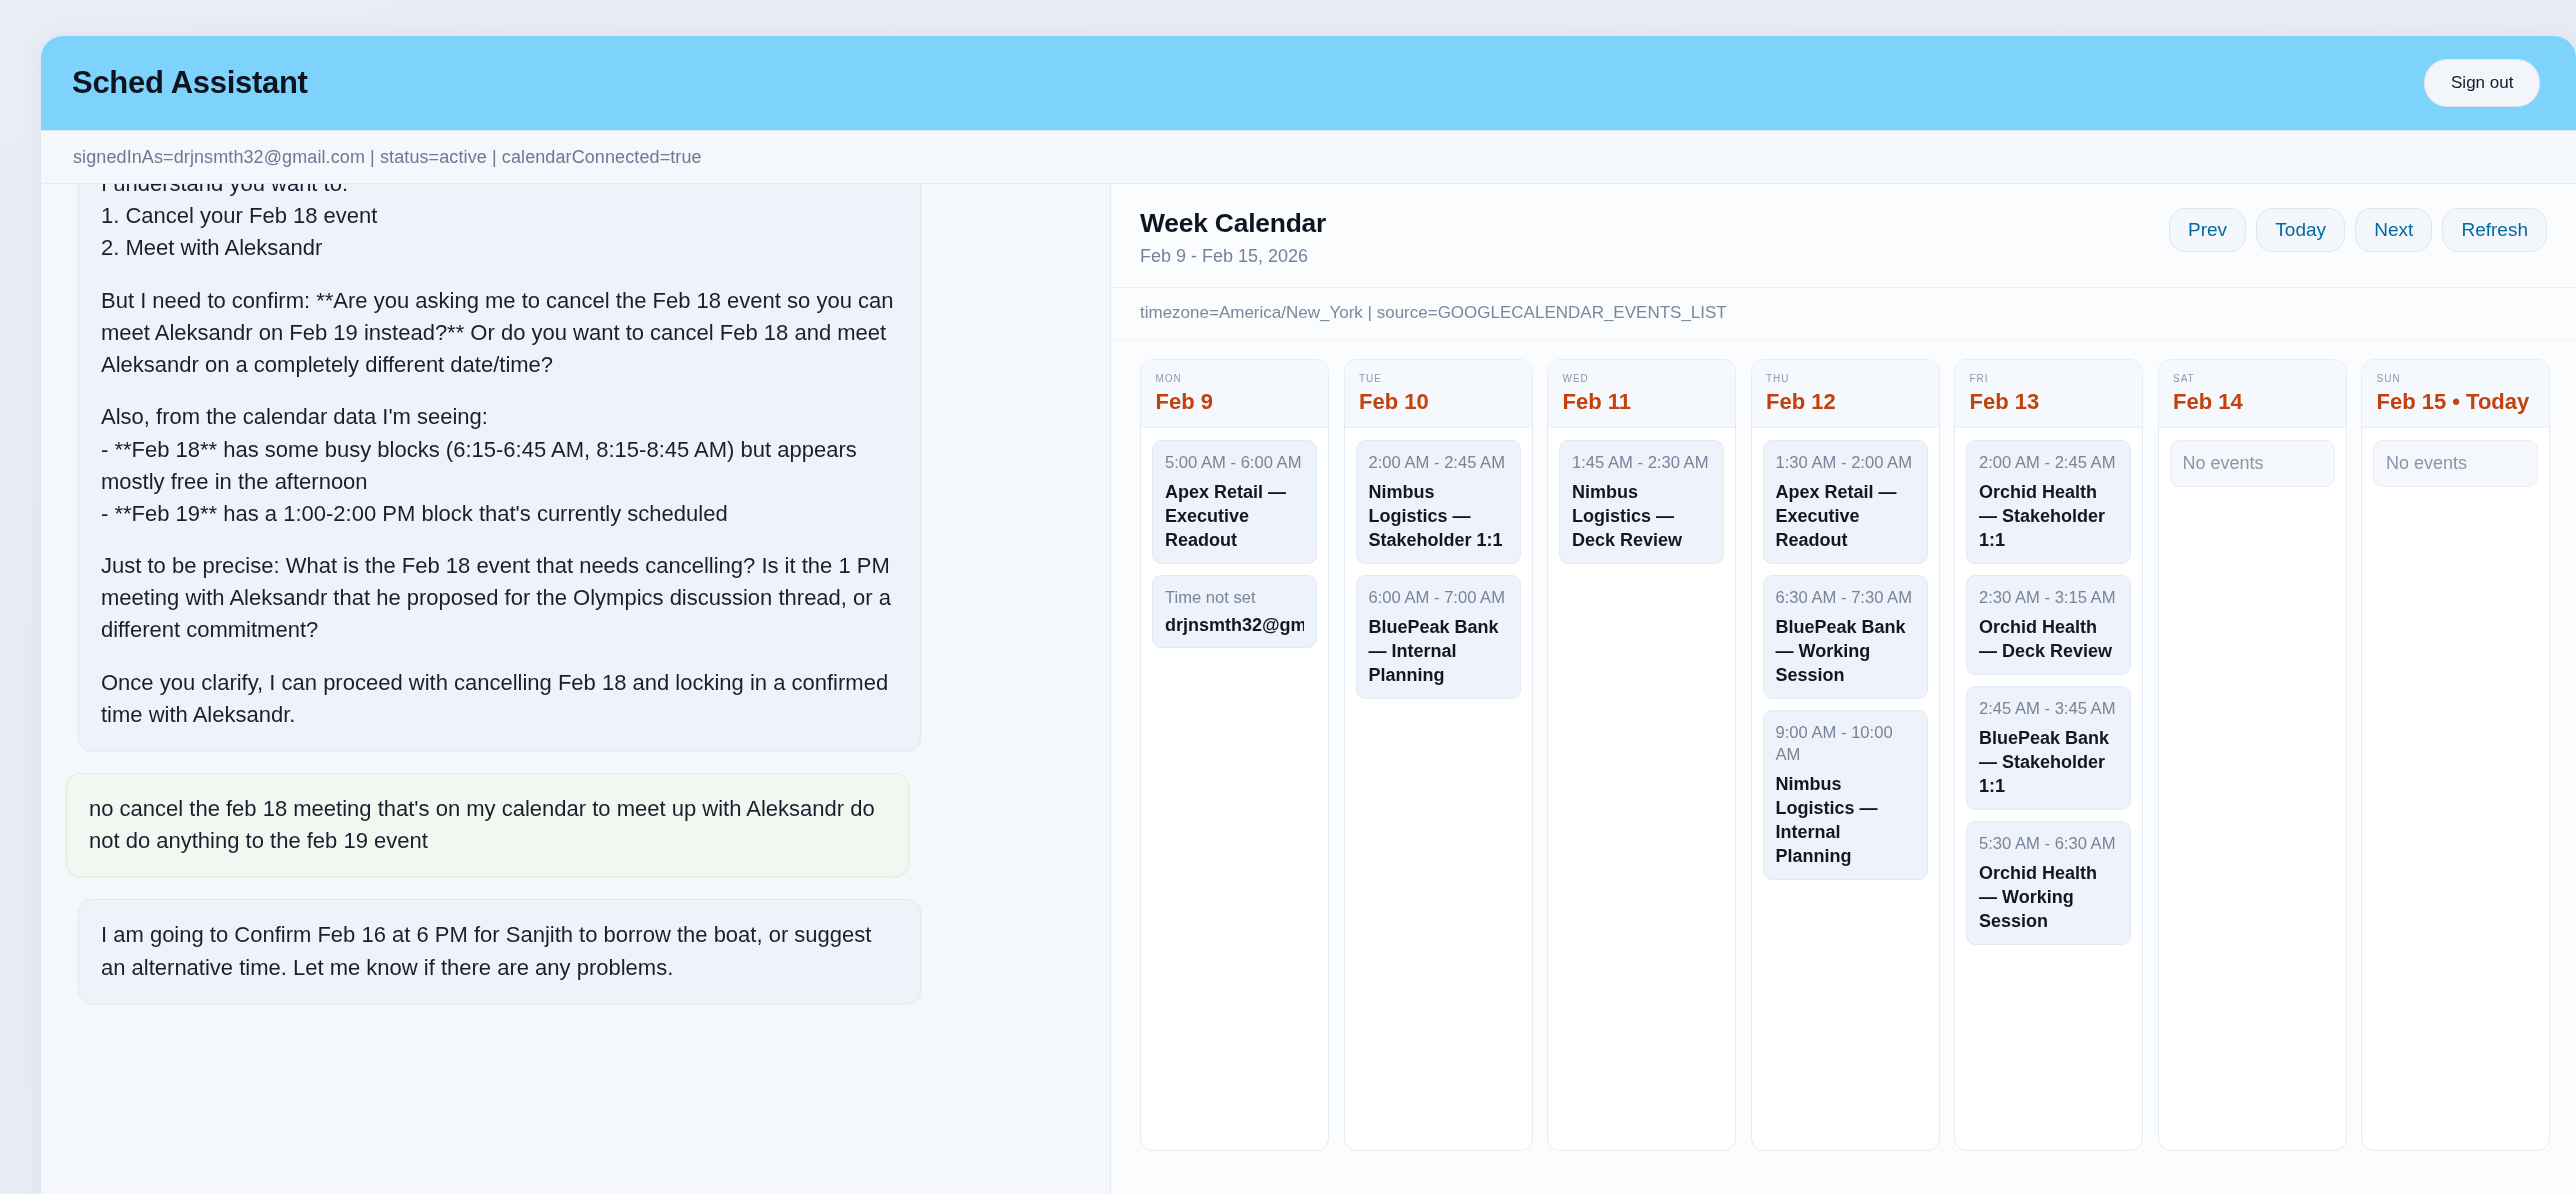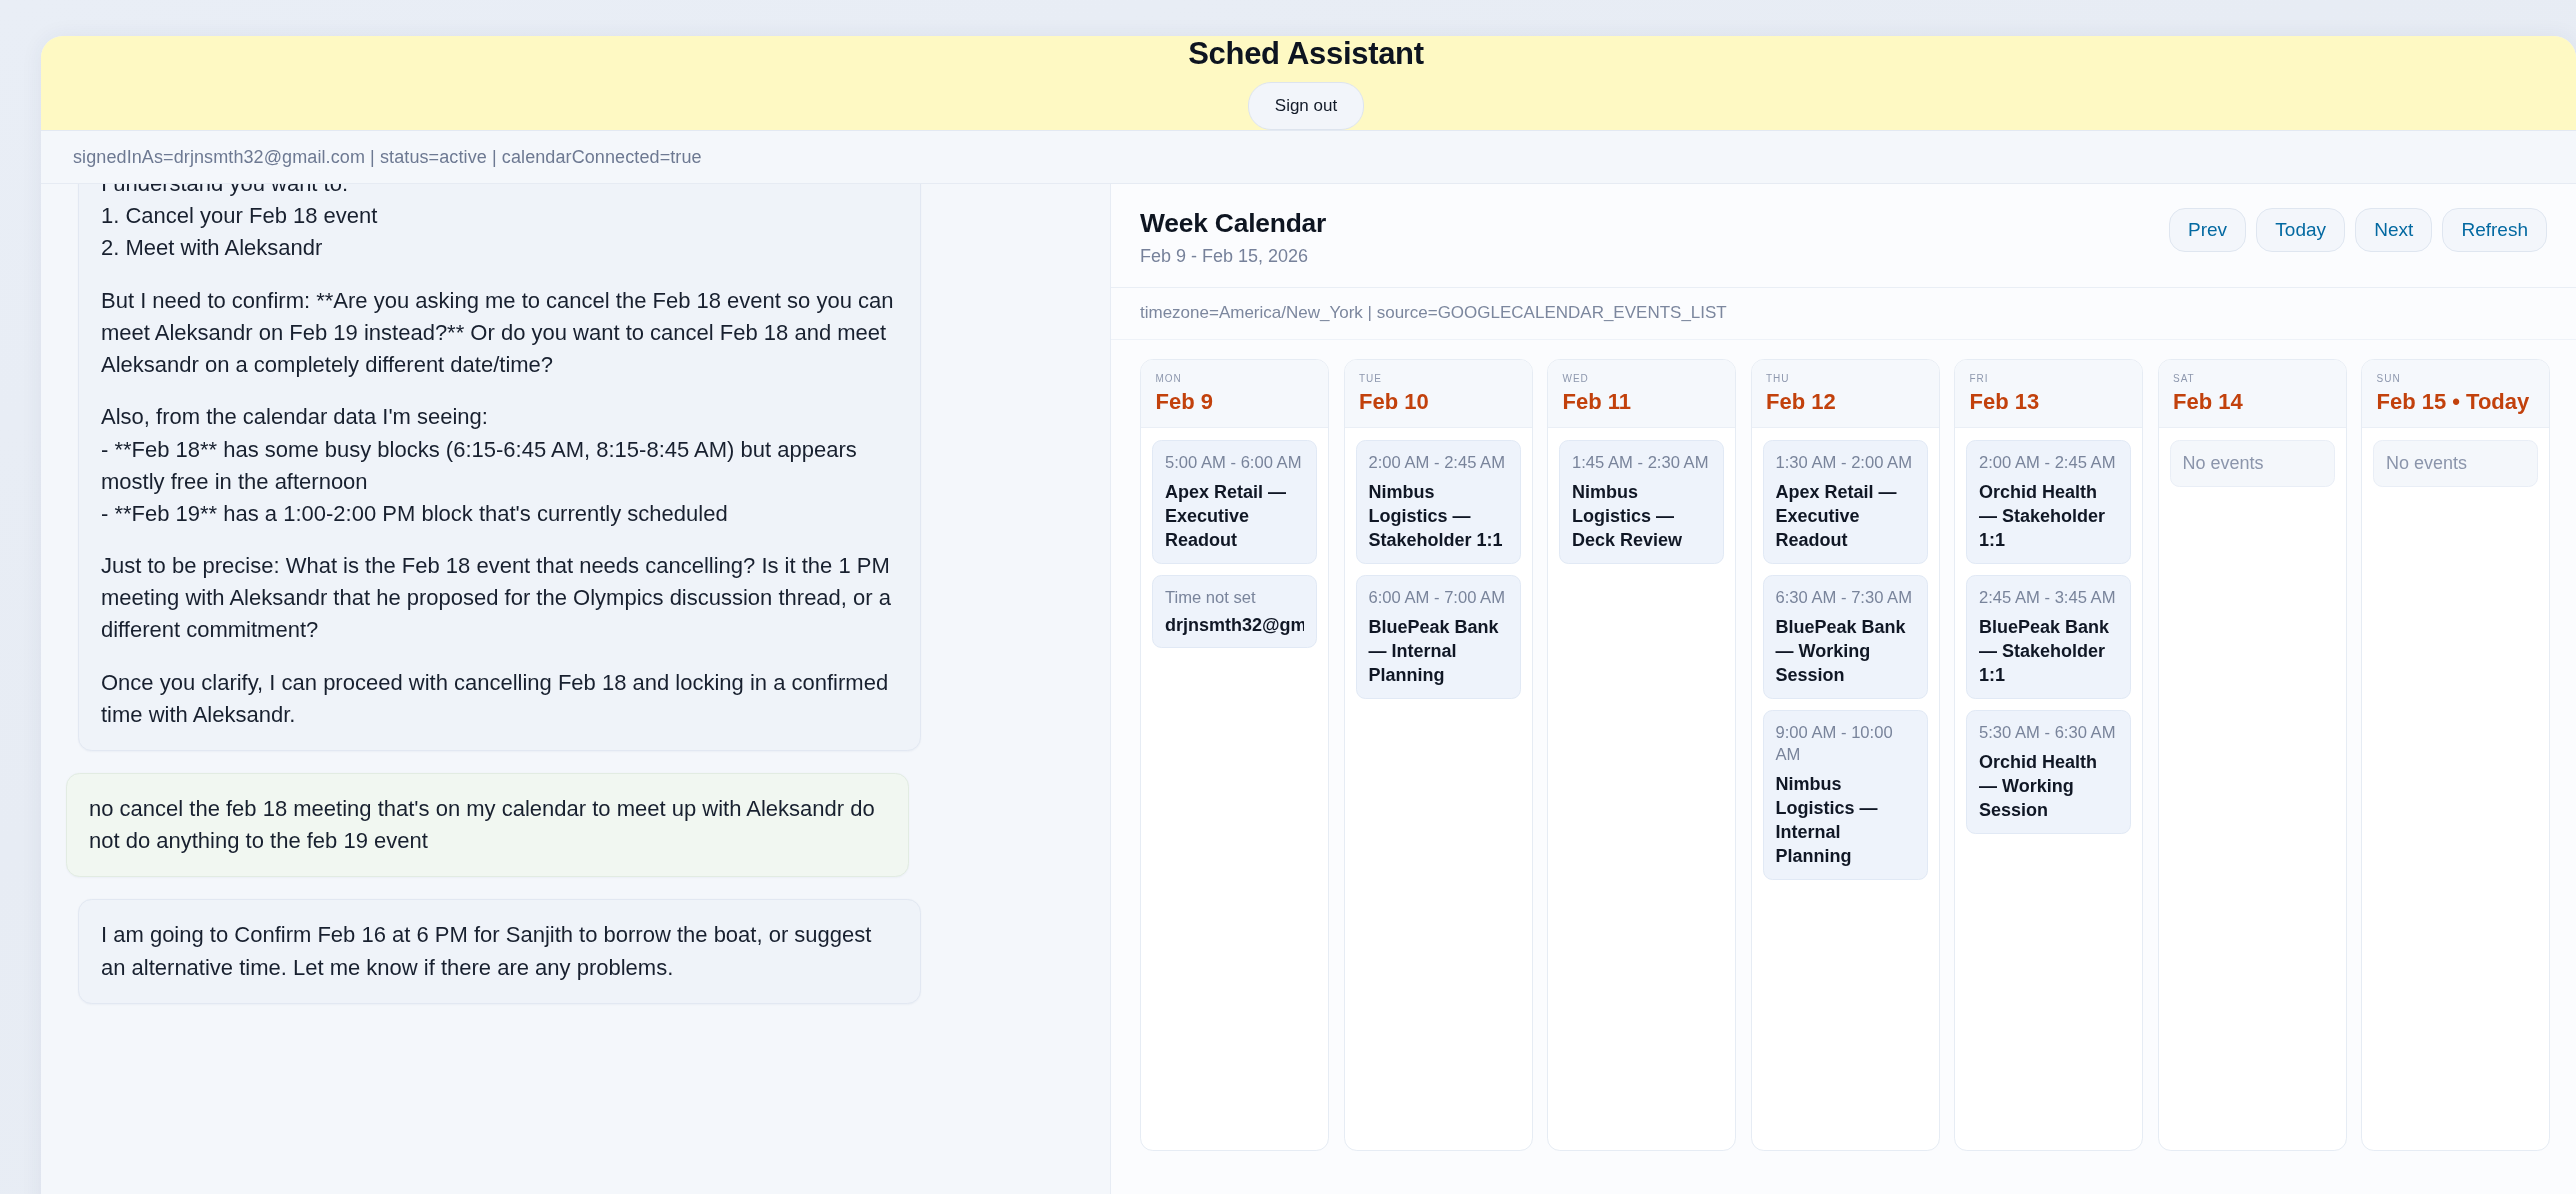--- a/index.html
+++ b/index.html
@@ -18,25 +18,24 @@
     left: 41px; top: 36px;
     width: 2535px; height: 1210px;
     background: #f4f7fb;
     border-radius: 22px 22px 0 0;
     box-shadow: 0 1.7px 22px rgba(40,60,100,0.07);
     overflow: hidden;
   }
   
   .app-header {
     height: 95px;
-    background: #fef9c3;
+    background: #7dd3fc;
     border-bottom: 0.9px solid #e3e9f2;
     display: flex; align-items: center; justify-content: space-between;
     padding: 0 36px 0 31px;
-    flex-direction: column;
   }
   .app-title {
     font-size: 31px; font-weight: 700; color: #0d1420;
     letter-spacing: -0.3px;
   }
   .signout-btn {
     font-size: 17px; color: #121a28;
     background: #f2f5fa;
     border: 0.9px solid #dde4ee;
     border-radius: 23px;
@@ -286,20 +285,24 @@
             <div class="day-head">
               <div class="day-dow">FRI</div>
               <div class="day-date">Feb 13</div>
             </div>
             <div class="day-events">
               <div class="event">
                 <div class="event-time">2:00 AM - 2:45 AM</div>
                 <div class="event-title">Orchid Health — Stakeholder 1:1</div>
               </div>
               <div class="event">
+                <div class="event-time">2:30 AM - 3:15 AM</div>
+                <div class="event-title">Orchid Health — Deck Review</div>
+              </div>
+              <div class="event">
                 <div class="event-time">2:45 AM - 3:45 AM</div>
                 <div class="event-title">BluePeak Bank — Stakeholder 1:1</div>
               </div>
               <div class="event">
                 <div class="event-time">5:30 AM - 6:30 AM</div>
                 <div class="event-title">Orchid Health — Working Session</div>
               </div>
             </div>
           </div>
           <div class="day-col">

